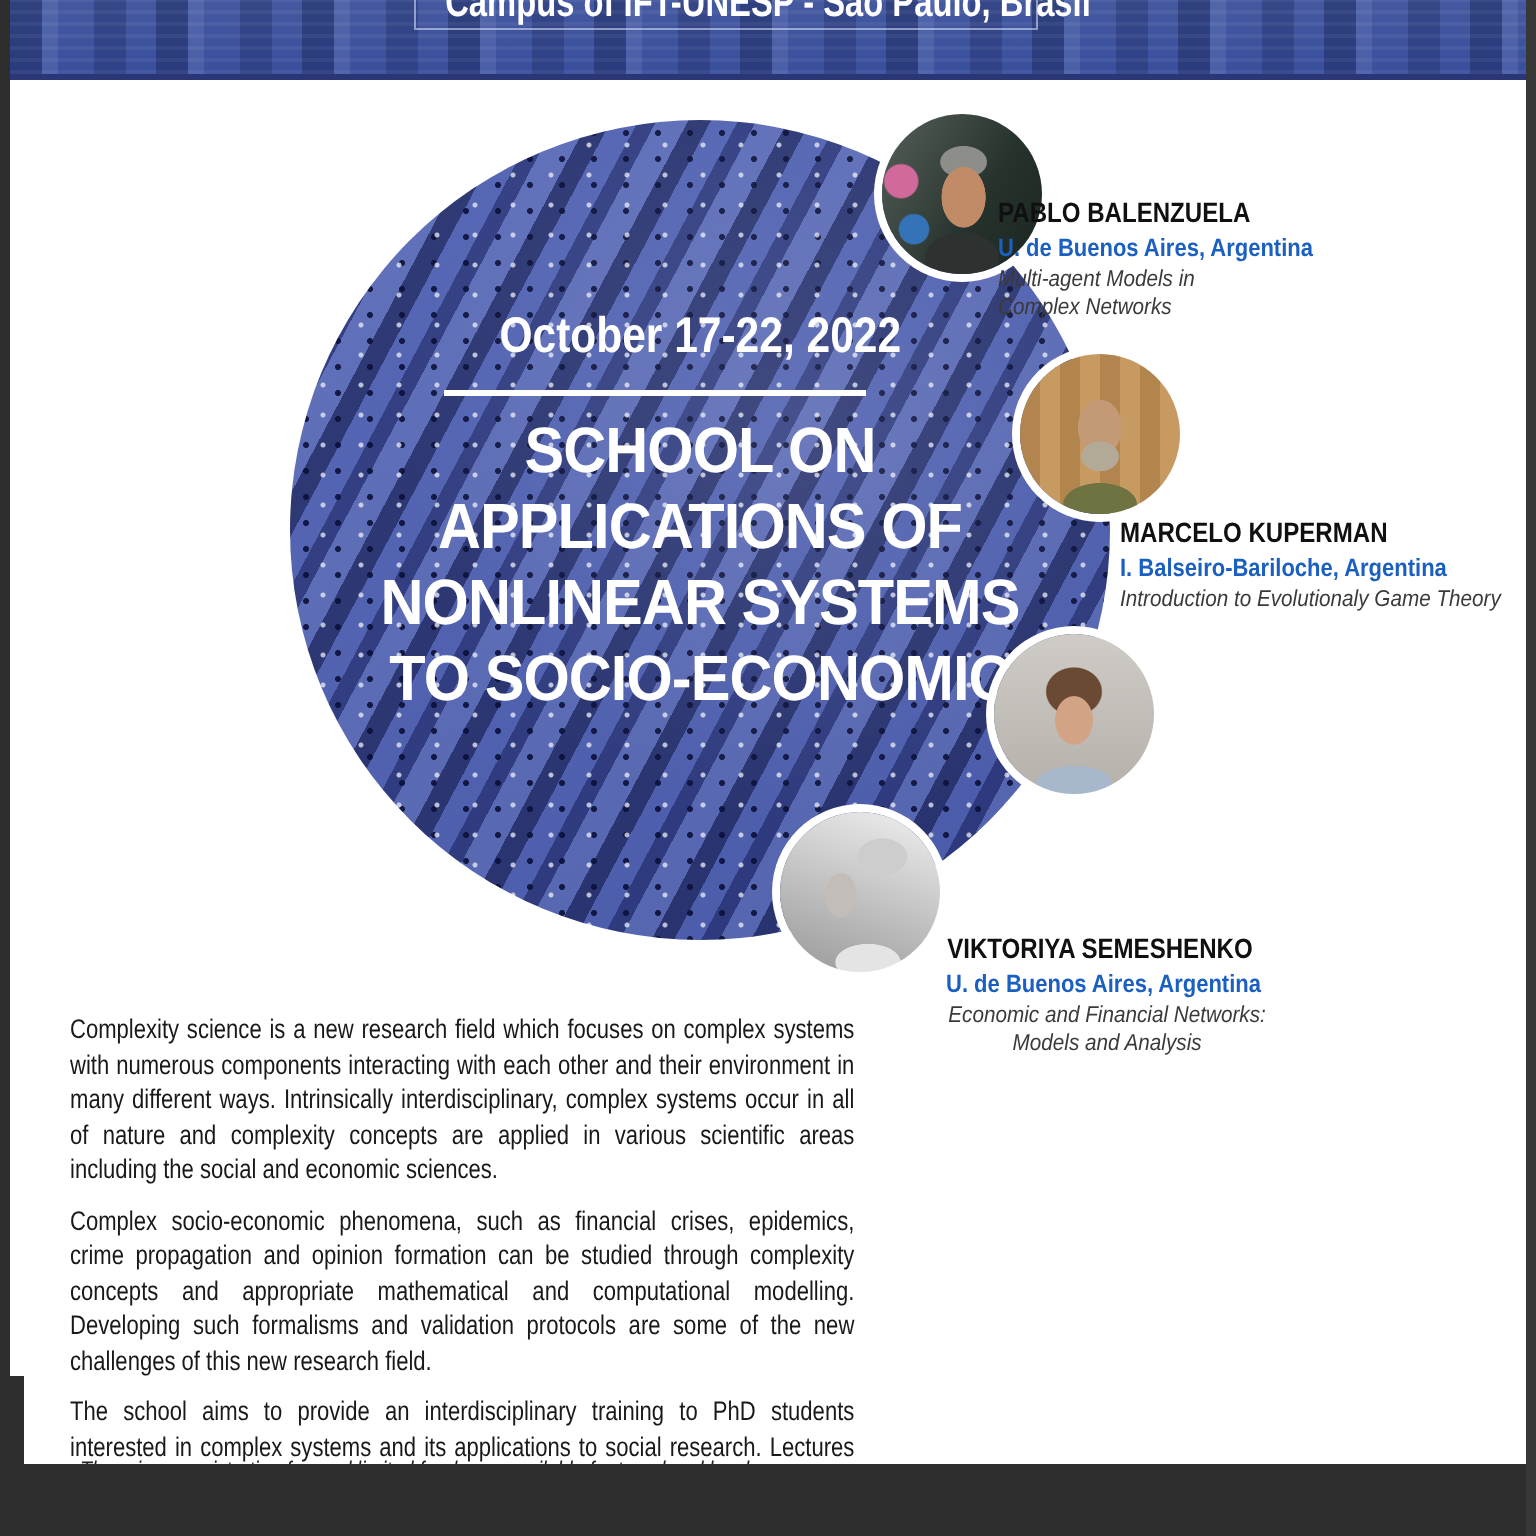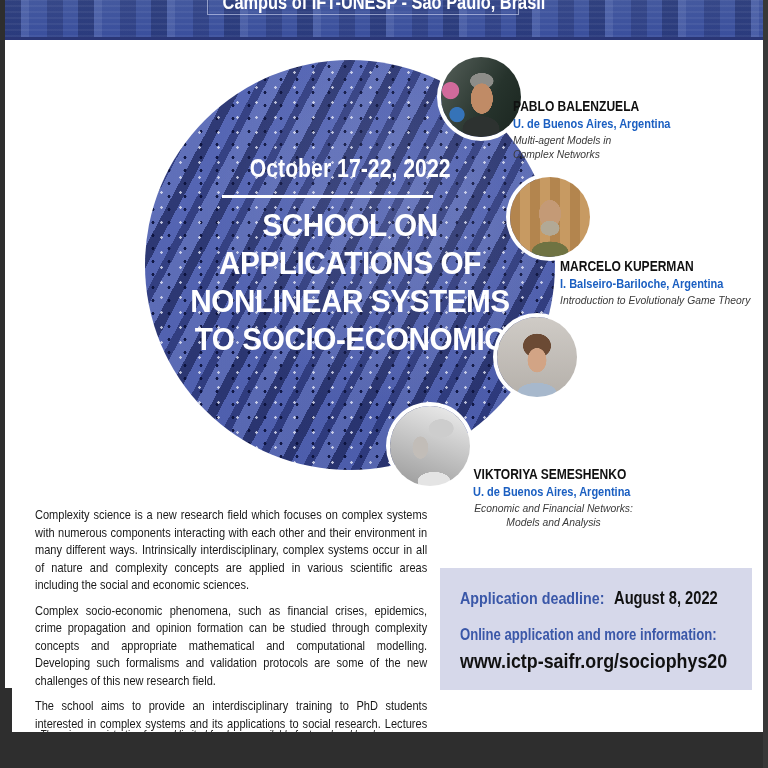--- a/index.html
+++ b/index.html
@@ -191,21 +191,21 @@
   </div>
   <div class="date-rule"></div>
   <div class="title-wrap">
     <div class="title-line">SCHOOL ON</div>
     <div class="title-line">APPLICATIONS OF</div>
     <div class="title-line">NONLINEAR SYSTEMS</div>
     <div class="title-line">TO SOCIO-ECONOMIC</div>
   </div>
 
   <div class="photo photo-pablo" style="left:436px; top:57px;"></div>
-  <div class="speaker-text" style="left:508px; top:98px;">
+  <div class="speaker-text" style="left:494px; top:98px;">
     <div class="speaker-name">PABLO BALENZUELA</div>
     <div class="speaker-affil">U. de Buenos Aires, Argentina</div>
     <div class="speaker-topic">
       <div>Multi-agent Models in</div>
       <div>Complex Networks</div>
     </div>
   </div>
 
   <div class="photo photo-marcelo" style="left:505px; top:177px;"></div>
   <div class="speaker-text" style="left:555px; top:258px;">
@@ -228,28 +228,20 @@
     </div>
   </div>
 
   <div class="body-text">
     <p>Complexity science is a new research field which focuses on complex systems with numerous components interacting with each other and their environment in many different ways. Intrinsically interdisciplinary, complex systems occur in all of nature and complexity concepts are applied in various scientific areas including the social and economic sciences.</p>
     <p>Complex socio-economic phenomena, such as financial crises, epidemics, crime propagation and opinion formation can be studied through complexity concepts and appropriate mathematical and computational modelling. Developing such formalisms and validation protocols are some of the new challenges of this new research field.</p>
     <p>The school aims to provide an interdisciplinary training to PhD students interested in complex systems and its applications to social research. Lectures will cover theoretical and computational aspects of complex systems and present the current research trends in the field.</p>
   </div>
   <div class="fee-note">There is no registration fee and limited funds are available for travel and local expenses.</div>
 
-  <div class="info-box">
-    <div class="info-line1">
-      <span class="deadline-label">Application deadline:</span>
-      <span class="deadline-value">August 8, 2022</span>
-    </div>
-    <div class="info-line2">Online application and more information:</div>
-    <div class="info-line3">www.ictp-saifr.org/sociophys20</div>
-  </div>
 
   <div class="logo1">
     <div class="logo1-dot"></div>
     <div class="dash d1"></div>
     <div class="dash d2"></div>
     <div class="dash d3"></div>
   </div>
   <div class="logo2">
     <div class="logo2-dot"></div>
   </div>

